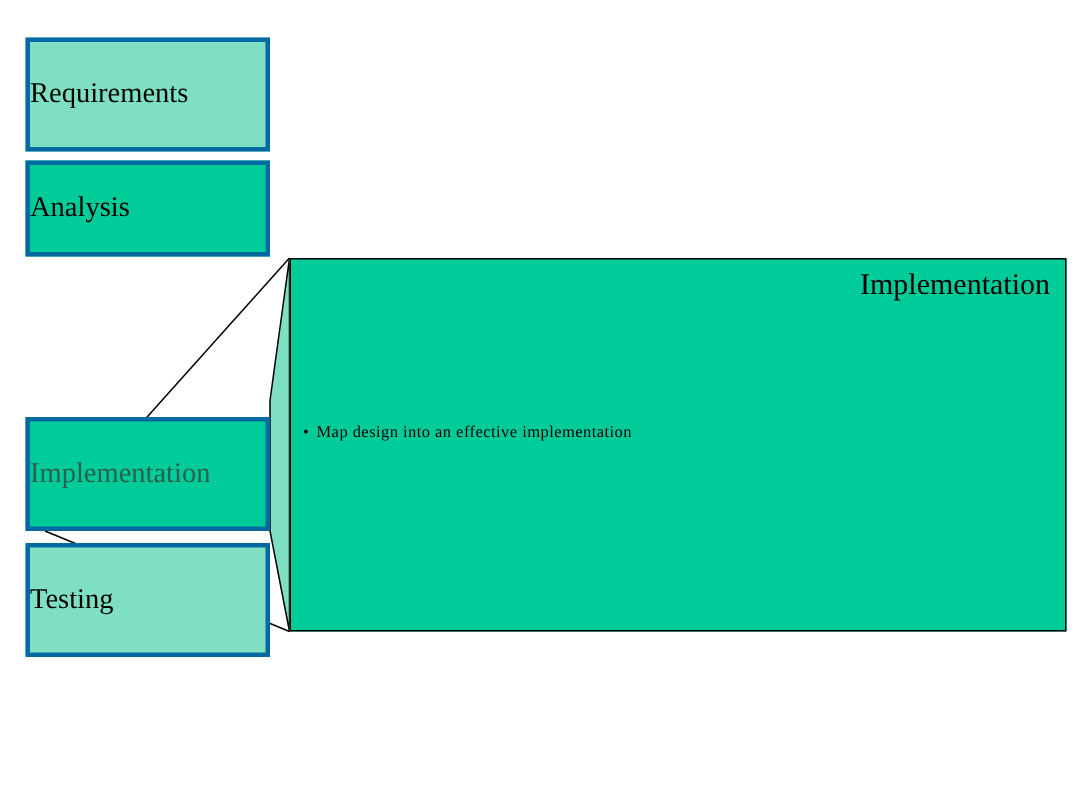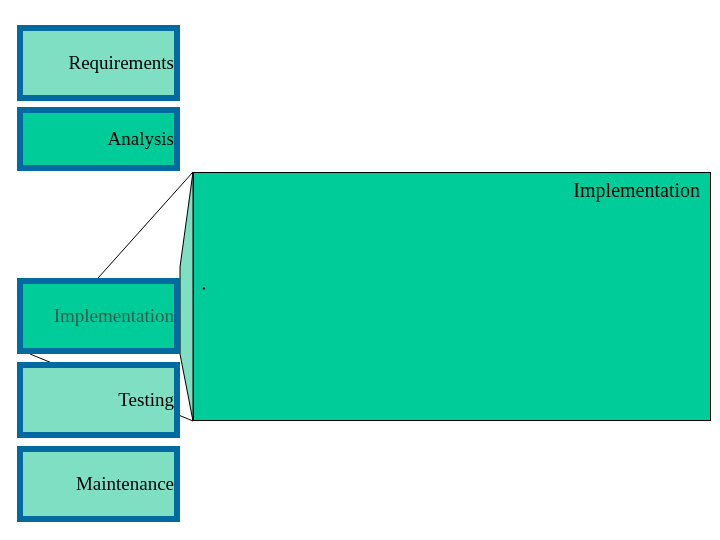--- a/index.html
+++ b/index.html
@@ -15,24 +15,24 @@
     overflow: hidden;
     font-family: "Liberation Serif", "DejaVu Serif", serif;
   }
 
   
   .phase-box {
     position: absolute;
     left: 17px;
     width: 163px;
     box-sizing: border-box;
-    border: 6px solid #0369a1;
+    border: 3px solid #0369a1;
     display: flex;
     align-items: center;
-    justify-content: flex-end;
+    justify-content: flex-start;
     font-size: 19px;
     line-height: 1.1;
     color: #000000;
     white-space: nowrap;
   }
   .phase-box.light  { background: #7FDFC2; }
   .phase-box.dark   { background: #00CC99; }
   .phase-box.current{ background: #00CC99; }
   .phase-box.current .phase-label { color: #2B5F4F; }
 
@@ -105,30 +105,28 @@
 
   <div class="phase-box dark" style="top:107px; height:64px;">
     <span class="phase-label">Analysis</span>
   </div>
 
 
   <div class="phase-box current" style="top:278px; height:76px;">
     <span class="phase-label">Implementation</span>
   </div>
 
-  <div class="phase-box light" style="top:362px; height:76px;padding-left:10px;">
+  <div class="phase-box light" style="top:362px; height:76px;">
     <span class="phase-label">Testing</span>
   </div>
 
-  <div class="phase-box light" style="top:446px; height:76px;">
-    <span class="phase-label">Maintenance</span>
-  </div>
 
   <div id="detail-panel">
     <div id="panel-title">Implementation</div>
     <div id="panel-bullets">
       <div class="bullet-row">
         <span class="bullet-mark">•</span>
+        <span>Map design into an effective implementation</span>
       </div>
     </div>
   </div>
 
 </div>
 
 </body></html>

